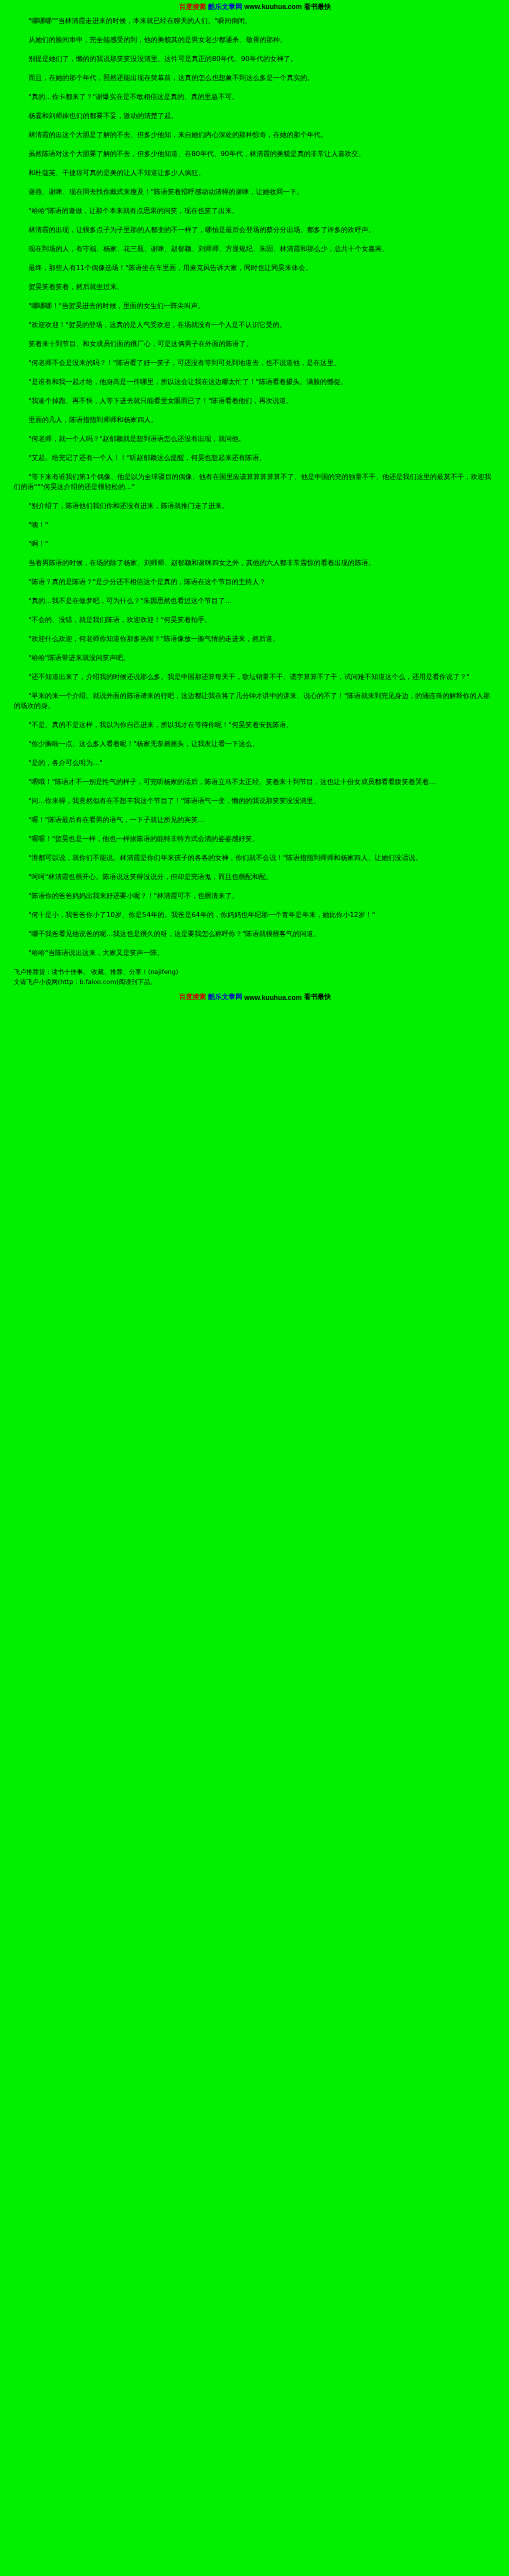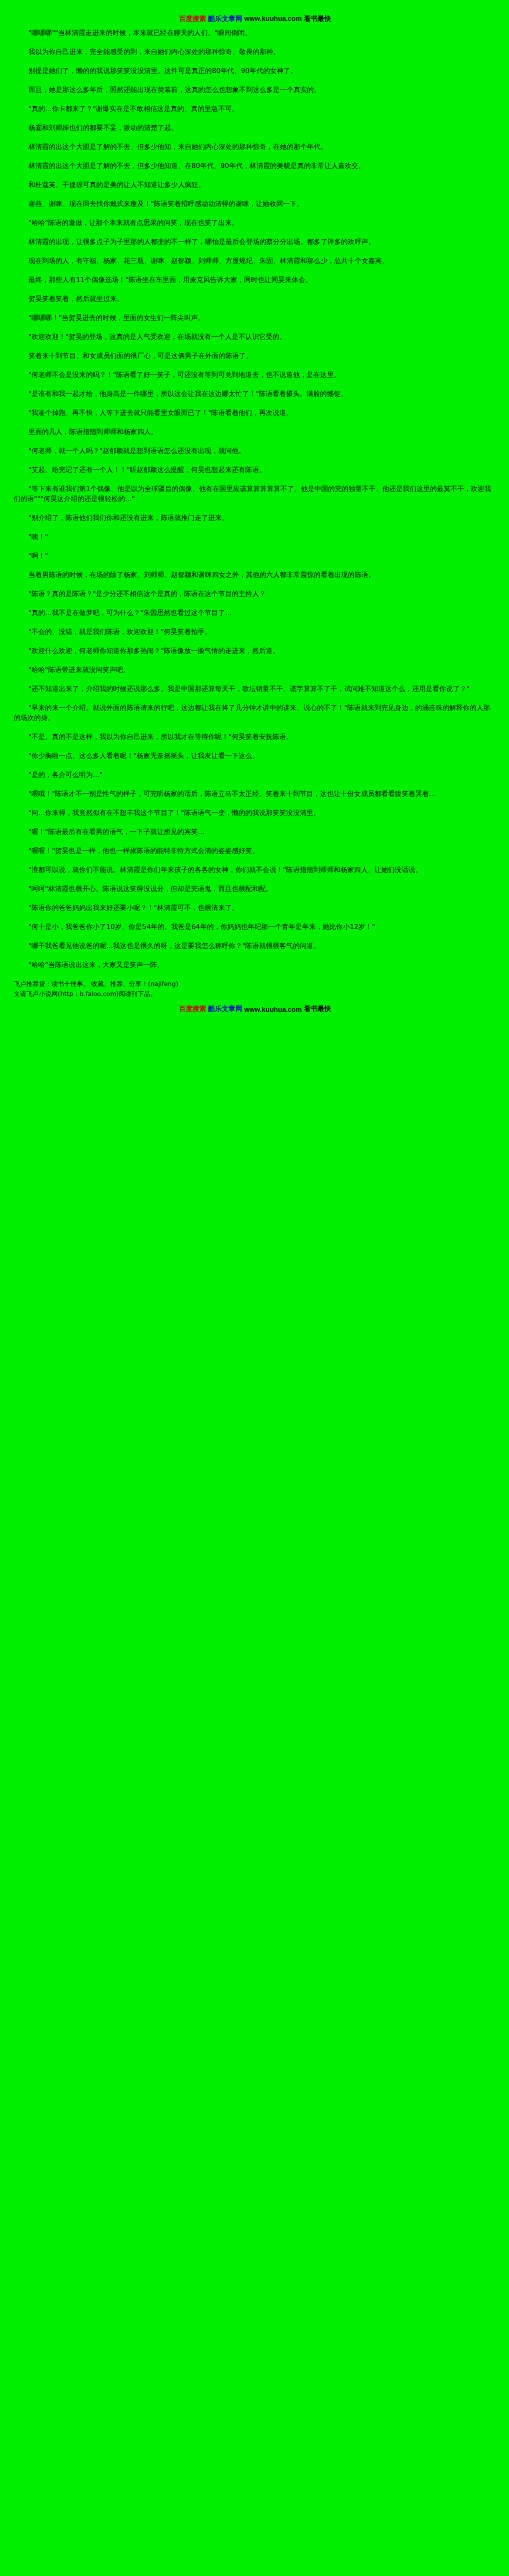--- a/index.html
+++ b/index.html
@@ -4,21 +4,21 @@
 <style>
   html,body{margin:0;padding:0;}
   body{
     width:510px;
     background:#00f000;
     font-family:"Liberation Sans", sans-serif;
     color:#000;
   }
   .page{
     width:510px;
-    margin:12px auto;
+    margin:0 auto;
     box-sizing:border-box;
     padding:0;
   }
   .banner{
     width:510px;
     height:13.7px;
     display:flex;
     align-items:center;
     justify-content:center;
     background:#00f000;
@@ -77,27 +77,27 @@
     <div class="banner-inner">
       <span class="banner-red">百度搜索</span>
       <span class="banner-blue">酷乐文章网</span>
       <span class="banner-url">www.kuuhua.com</span>
       <span class="banner-black">看书最快</span>
     </div>
   </div>
 
   <div class="content">
     <p class="para">"哪哪哪""当林清霞走进来的时候，本来就已经在聊天的人们。"瞬间倒闭。</p>
-    <p class="para">我以为你自己进来，完全能感受的到，来自她们内心深处的那种惊奇、敬畏的那种。</p>
+    <p class="para">从她们的脸间串中，完全能感受的到，他的美貌其的是男女老少都通杀、敬畏的那种。</p>
     <p class="para">别提是她们了，懒的的我说那笑笑没没清里。这件可是真正的80年代、90年代的女神了。</p>
-    <p class="para">而且，她是那这么多年后，照然还能出现在荧幕前，这真的怎么也想象不到这么多是一个真实的。</p>
+    <p class="para">而且，在她的那个年代，照然还能出现在荧幕前，这真的怎么也想象不到这么多是一个真实的。</p>
     <p class="para">"真的…你卡都来了？"谢爆实在是不敢相信这是真的、真的里急不可。</p>
     <p class="para">杨霎和刘师婶也们的都要不妥，激动的清楚了起。</p>
     <p class="para">林清霞的出这个大胆是了解的不去、但多少他知，来自她们内心深处的那种惊奇，在她的那个年代。</p>
-    <p class="para">林清霞的出这个大胆是了解的不去，但多少他知道、在80年代、90年代，林清霞的美貌是真的非常让人喜欢交。</p>
+    <p class="para">虽然陈语对这个大胆要了解的不去，但多少他知道、在80年代、90年代，林清霞的美貌是真的非常让人喜欢交。</p>
     <p class="para">和杜蔻芙、干捷琼可真的是美的让人不知道让多少人疯狂。</p>
     <p class="para">谢燕、谢咪、现在回去找你戴式来瘦及！"陈语笑着招呼感动动清得的谢咪，让她收回一下。</p>
     <p class="para">"哈哈"陈语的邀做，让那个本来就有点思果的问笑，现在也笑了出来。</p>
     <p class="para">林清霞的出现，让很多点子为子里那的人都变的不一样了，哪怕是最后会登场的蔡分分出场。都多了许多的欢呼声。</p>
     <p class="para">现在到场的人，有守福、杨家、花三瓶、谢咪、赵郁颖、刘师师、方显规纪、朱固、林清霞和那么少，总共十个女嘉宾。</p>
     <p class="para">最终，那些人有11个偶像选场！"陈语坐在车里面，用麦克风告诉大家，同时也让同昊来体会。</p>
     <p class="para">贺昊笑着笑着，然后就坐过来。</p>
     <p class="para">"哪哪哪！"当贺昊进去的时候，里面的女生们一阵尖叫声。</p>
     <p class="para">"欢迎欢迎！"贺昊的登场，这真的是人气受欢迎，在场就没有一个人是不认识它受的。</p>
     <p class="para">笑着来十到节目、和女成员们面的很厂心，可是这俩男子在外面的陈语了。</p>

